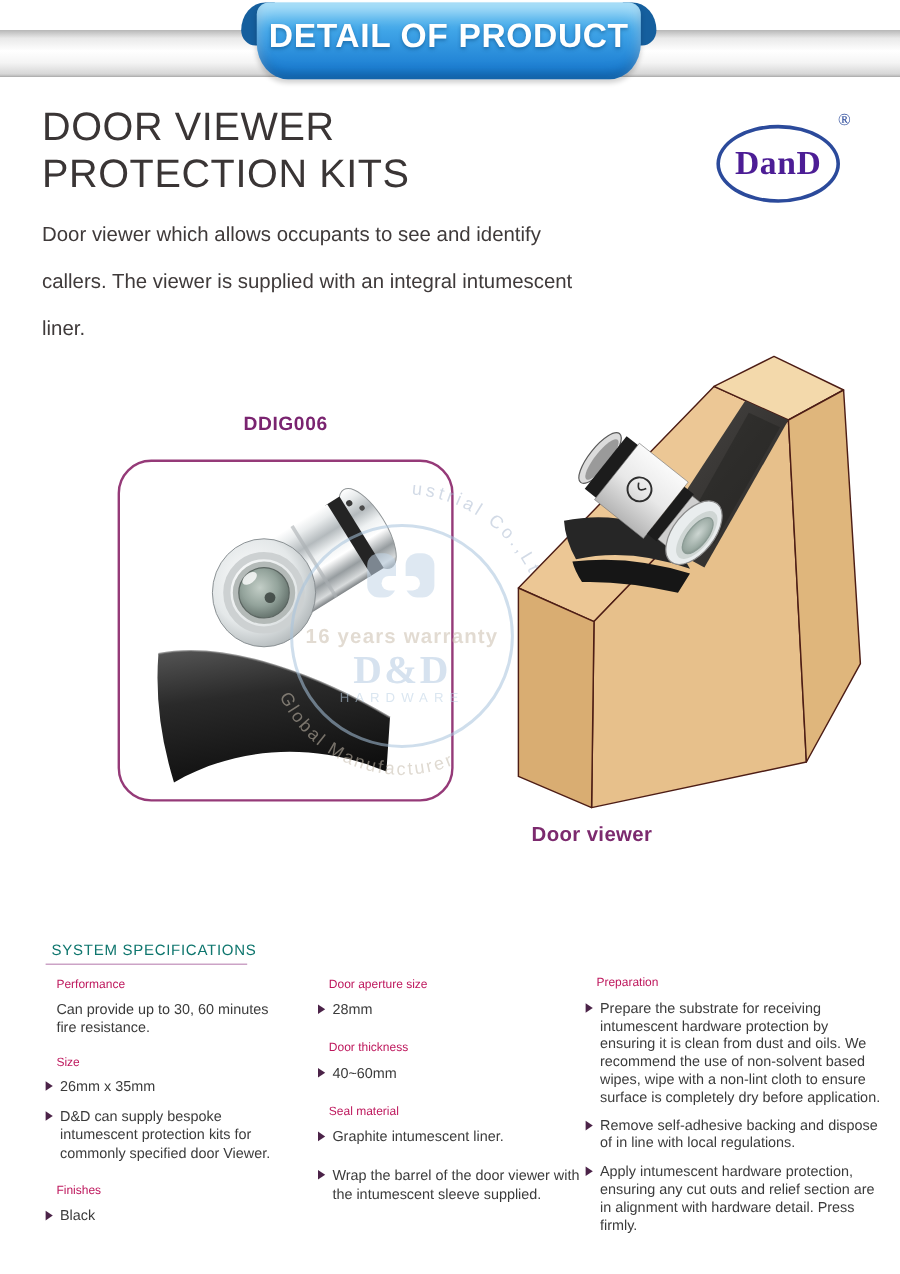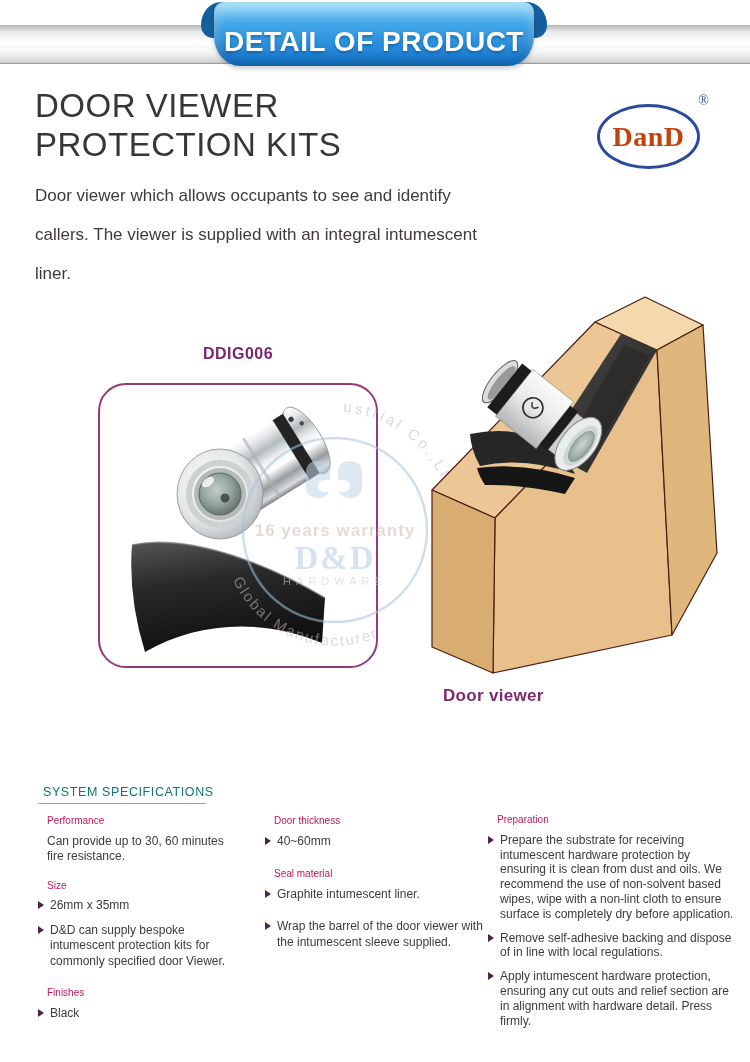--- a/index.html
+++ b/index.html
@@ -13,30 +13,30 @@
 
   
   .ribbon{position:absolute;left:214px;top:0px;width:320px;height:68px;}
   .curl{position:absolute;top:2px;width:28px;height:36px;background:#155f9e;z-index:0;}
   .curl.left{left:-13px;border-radius:100% 0 0 60% / 90% 0 0 50%;}
   .curl.right{right:-13px;border-radius:0 100% 60% 0 / 0 90% 50% 0;}
   .ribbon-face{position:absolute;left:0;top:2px;width:320px;height:64px;z-index:1;
        background:linear-gradient(180deg,#6cc8f4 0%,#3fa4e7 38%,#1e80d3 85%,#1670bd 100%);
        border-radius:10px 10px 26px 26px / 10px 10px 30px 30px;
        box-shadow:inset 0 10px 12px rgba(255,255,255,.45), inset 0 -6px 8px rgba(8,70,125,.35), 0 3px 4px rgba(0,0,0,.18);}
-  .ribbon-label{position:absolute;left:0;top:14px;width:320px;height:56px;z-index:2;
+  .ribbon-label{position:absolute;left:0;top:2px;width:320px;height:56px;z-index:2;
        display:flex;align-items:center;justify-content:center;
        color:#fff;font-size:28px;font-weight:bold;letter-spacing:.5px;
        text-shadow:0 2px 3px rgba(0,60,110,.45);white-space:nowrap;text-align:center;}
 
   
   .title{position:absolute;left:35px;top:86px;color:#3a3535;font-size:33px;line-height:39px;letter-spacing:.5px;}
   .logo{position:absolute;left:597px;top:104px;width:97px;height:59px;border:3px solid #2b4a9b;border-radius:50%;
         display:flex;align-items:center;justify-content:center;}
-  .logo-text{font-family:"Liberation Serif", serif;font-weight:bold;font-size:28px;color:#c2410c;letter-spacing:.5px;}
+  .logo-text{font-family:"Liberation Serif", serif;font-weight:bold;font-size:28px;color:#4c1d95;letter-spacing:.5px;}
   .logo-reg{position:absolute;right:-12px;top:-14px;font-size:14px;color:#2b4a9b;font-family:"Liberation Serif", serif;}
   .desc{position:absolute;left:35px;top:176px;width:462px;margin:0;color:#3f3a3a;font-size:17px;line-height:39px;}
 
   
   .code{position:absolute;left:98px;top:345px;width:280px;text-align:center;
         color:#7a2470;font-size:16px;font-weight:bold;letter-spacing:.5px;}
   .product-box{position:absolute;left:98px;top:383px;width:276px;height:281px;
         border:2px solid #953a78;border-radius:28px;background:#fff;overflow:hidden;}
   .product-box svg{display:block;}
 
@@ -237,20 +237,24 @@
       <div class="item"><span class="tri"></span><span>D&amp;D can supply bespoke intumescent protection kits for commonly specified door Viewer.</span></div>
     </div>
     <div class="sec" style="margin-top:16px;">
       <div class="sec-h">Finishes</div>
       <div class="item"><span class="tri"></span><span>Black</span></div>
     </div>
   </div>
 
   <div class="col col2">
     <div class="sec">
+      <div class="sec-h">Door aperture size</div>
+      <div class="item"><span class="tri"></span><span>28mm</span></div>
+    </div>
+    <div class="sec">
       <div class="sec-h">Door thickness</div>
       <div class="item"><span class="tri"></span><span>40~60mm</span></div>
     </div>
     <div class="sec">
       <div class="sec-h">Seal material</div>
       <div class="item"><span class="tri"></span><span>Graphite intumescent liner.</span></div>
     </div>
     <div class="sec">
       <div class="item"><span class="tri"></span><span>Wrap the barrel of the door viewer with the intumescent sleeve supplied.</span></div>
     </div>

